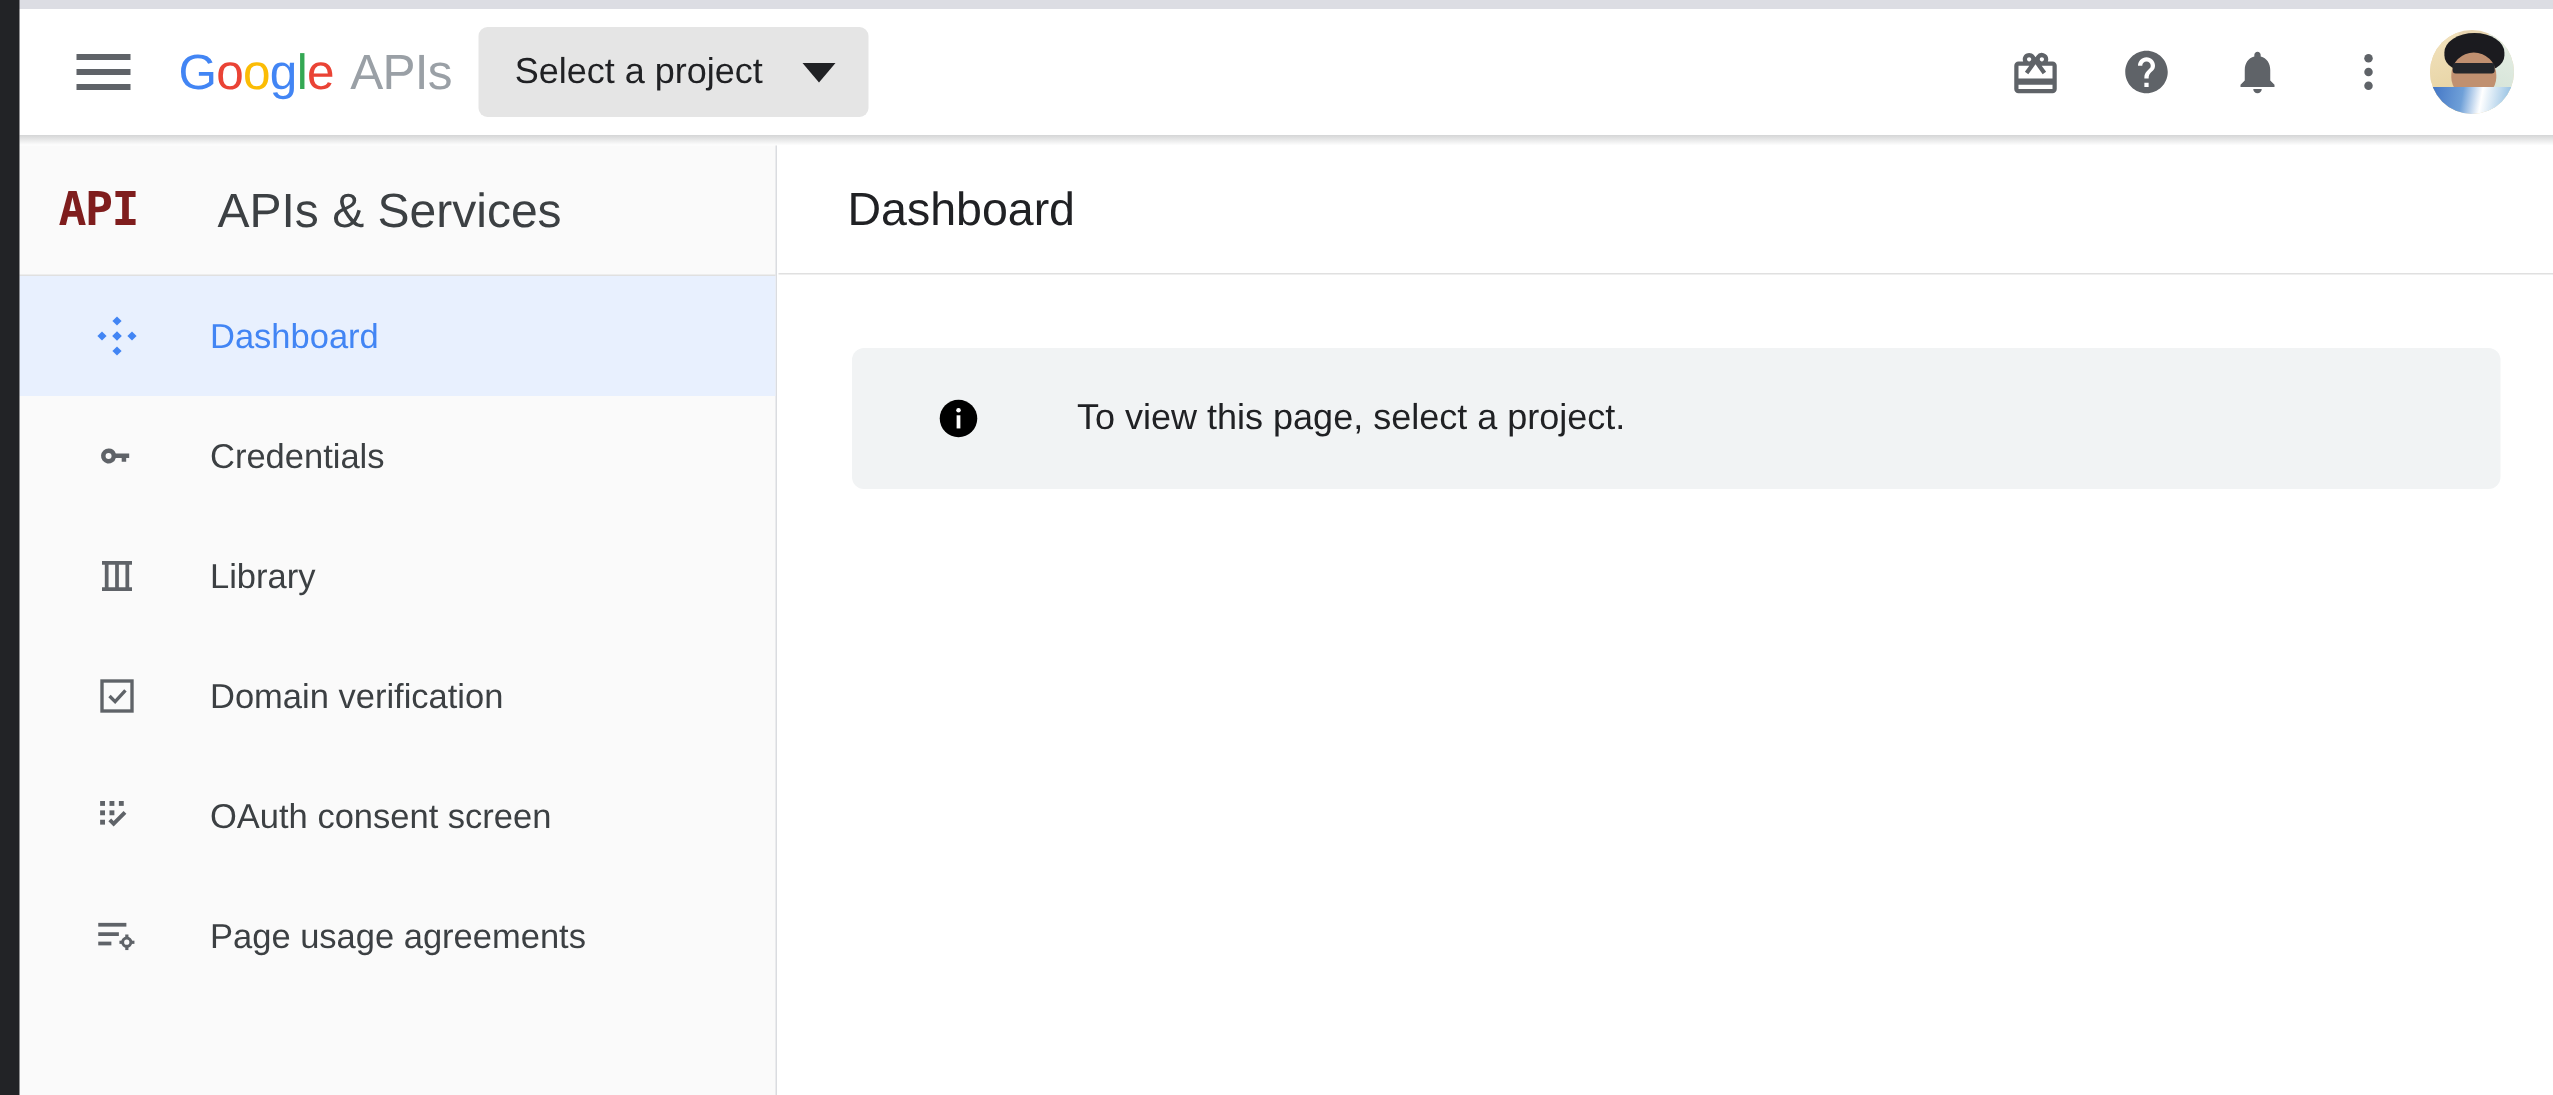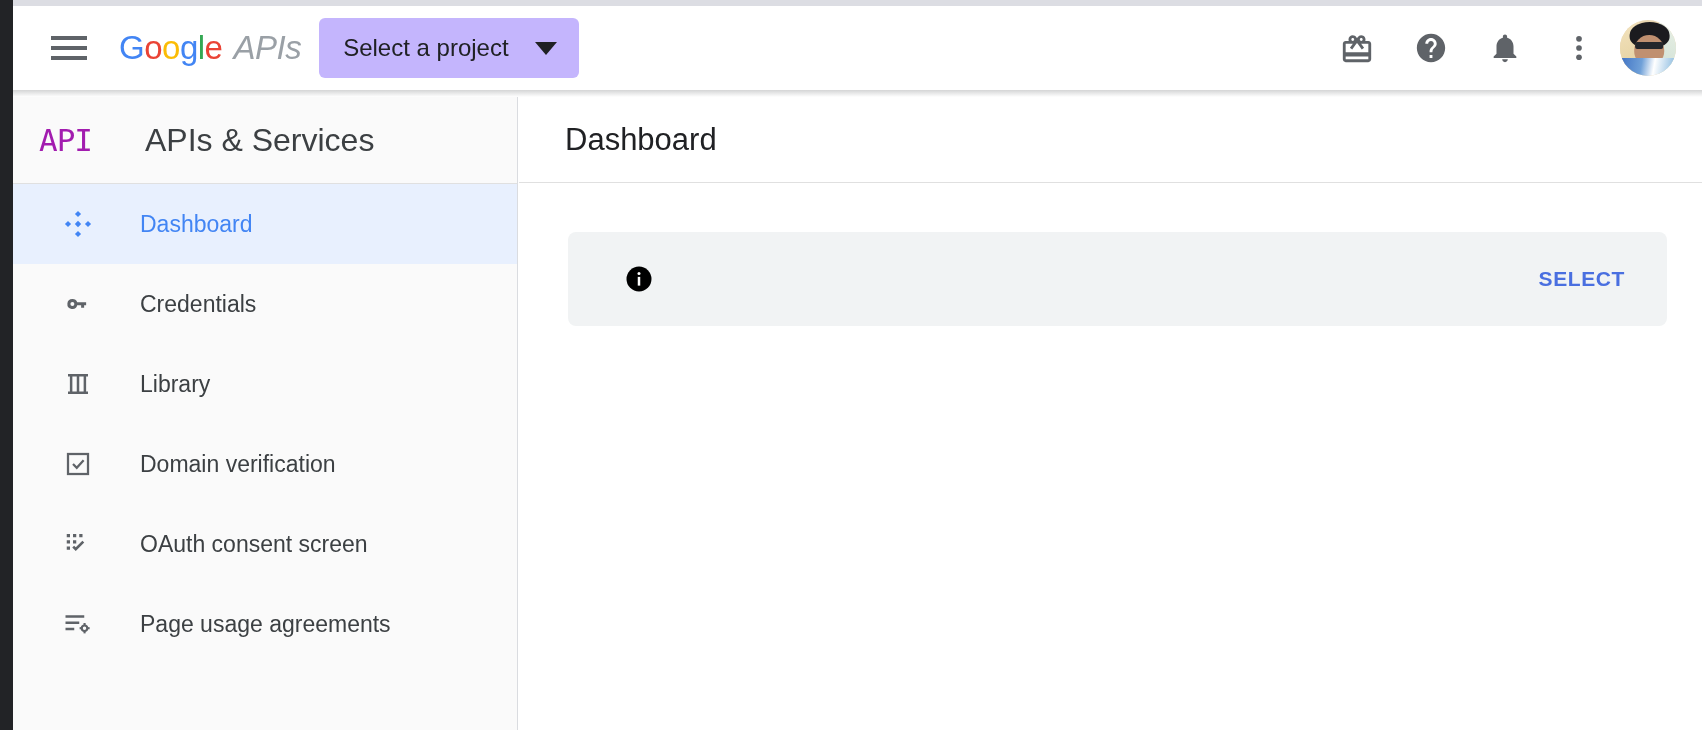--- a/index.html
+++ b/index.html
@@ -79,30 +79,30 @@
     white-space: nowrap;
     display: flex;
     align-items: baseline;
   }
   .brand .g1 { color: #4285f4; }
   .brand .o1 { color: #ea4335; }
   .brand .o2 { color: #fbbc05; }
   .brand .g2 { color: #4285f4; }
   .brand .l1 { color: #34a853; }
   .brand .e1 { color: #ea4335; }
-  .brand .apis { color: #9aa0a6; margin-left: 11px; font-style: italic; }
+  .brand .apis { color: #9aa0a6; margin-left: 11px; }
 
   .project-picker {
     margin-left: 18px;
     height: 60px;
     padding: 0 22px 0 24px;
     display: flex;
     align-items: center;
     gap: 26px;
-    background: #c4b5fd;
+    background: #e5e5e5;
     border-radius: 6px;
     cursor: pointer;
   }
   .project-picker .pp-label {
     font-size: 24px;
     color: #202124;
     white-space: nowrap;
   }
   .pp-caret {
     width: 0; height: 0;
@@ -190,23 +190,23 @@
   }
   .sidebar-header {
     height: 86px;
     display: flex;
     align-items: center;
     padding-left: 26px;
   }
   .api-logo {
     font-family: "DejaVu Sans Mono", "Liberation Mono", monospace;
     font-size: 31px;
-    font-weight: 400;
+    font-weight: 700;
     letter-spacing: -1px;
-    color: #a21caf;
+    color: #7f1d1d;
     width: 86px;
   }
   .sidebar-title {
     font-size: 32px;
     color: #3c4043;
     margin-left: 20px;
     white-space: nowrap;
   }
   .sidebar-divider {
     height: 1px;
@@ -469,22 +469,22 @@
       <div class="notice">
 
         <span class="notice-icon">
           <svg width="30" height="30" viewBox="0 0 24 24" fill="#000000" aria-hidden="true">
             <circle cx="12" cy="12" r="10"></circle>
             <rect x="11" y="10.3" width="2" height="7" fill="#ffffff"></rect>
             <circle cx="12" cy="7.6" r="1.2" fill="#ffffff"></circle>
           </svg>
         </span>
 
+        <span class="notice-text">To view this page, select a project.</span>
 
         <span class="notice-spacer"></span>
 
-        <span class="notice-btn primary">SELECT</span>
       </div>
     </div>
 
   </div>
 
 </div>
 
 </body></html>

